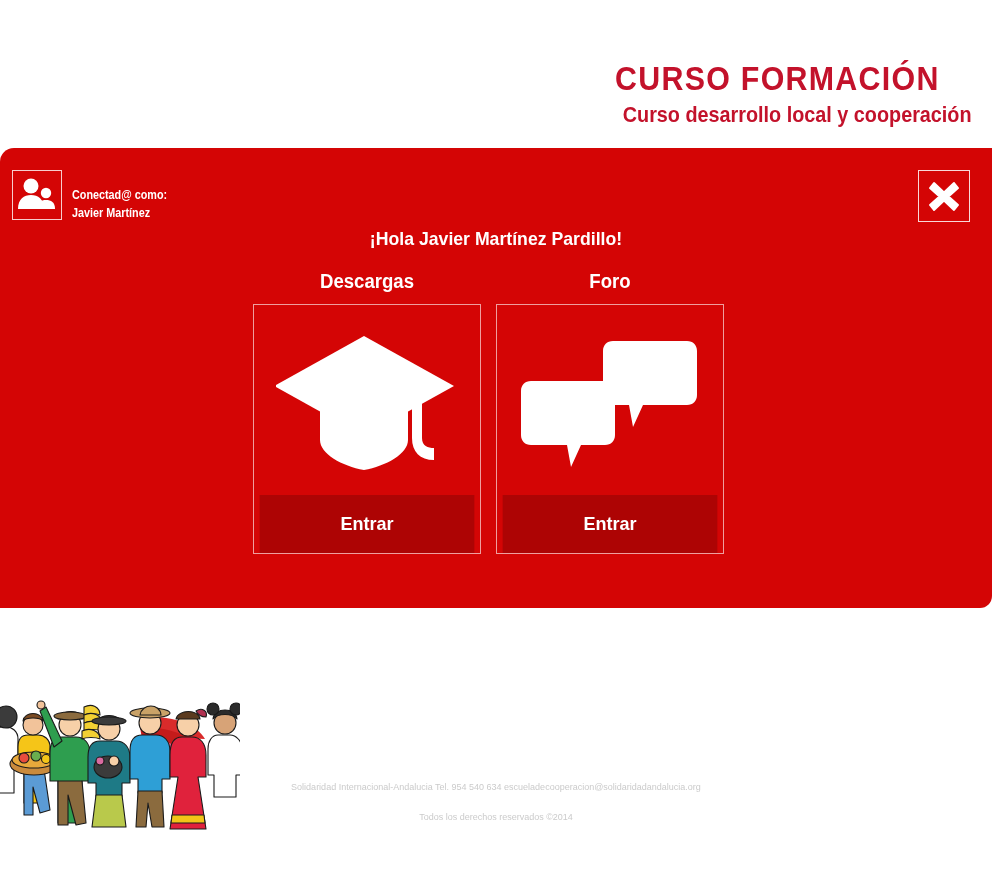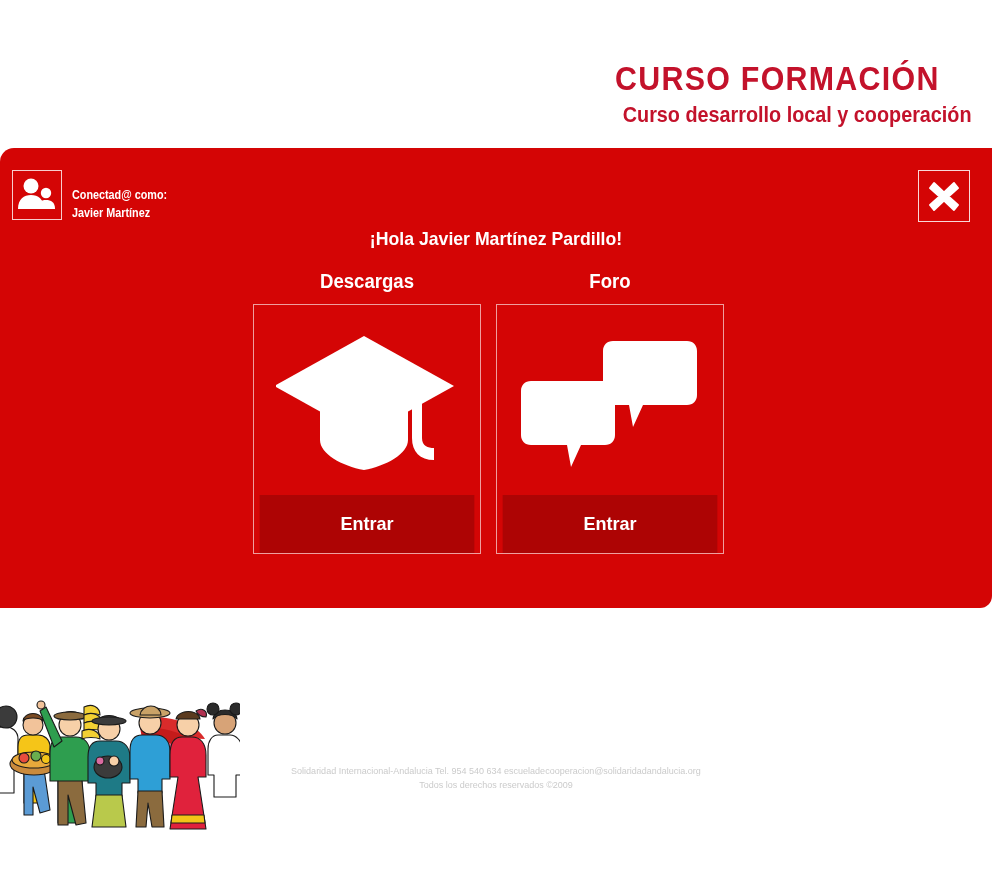--- a/index.html
+++ b/index.html
@@ -197,21 +197,21 @@
     position: absolute;
     left: 0;
     top: 616px;
     width: 992px;
     text-align: center;
     color: #CBCBCB;
     font-family: "Liberation Sans", sans-serif;
     font-size: 9px;
     line-height: 14px;
   }
-  #footer-text div { white-space: nowrap; }
+  #footer-text div { white-space: nowrap; margin-top: 16px; }
 
   
   #people {
     position: absolute;
     left: 0;
     top: 665px;
     width: 240px;
     height: 180px;
   }
 </style>
@@ -291,21 +291,21 @@
             </svg>
           </div>
           <div class="card-enter">Entrar</div>
         </div>
       </div>
 
     </div>
 
     <div id="footer-text">
       <div>Solidaridad Internacional-Andalucia Tel. 954 540 634 escueladecooperacion@solidaridadandalucia.org</div>
-      <div>Todos los derechos reservados ©2009</div>
+      <div>Todos los derechos reservados ©2014</div>
     </div>
 
   </div>
 
   <div id="people">
     <svg width="240" height="180" viewBox="0 0 240 180" xmlns="http://www.w3.org/2000/svg">
       <defs>
         <clipPath id="clipPeople">
             <rect x="0" y="0" width="240" height="180"></rect>
           </clipPath>

